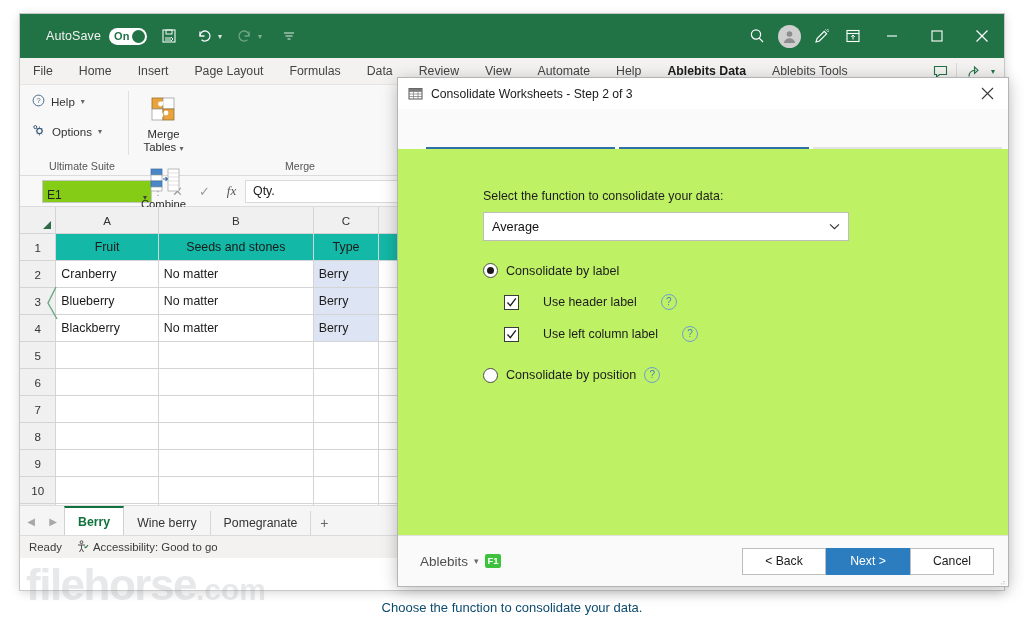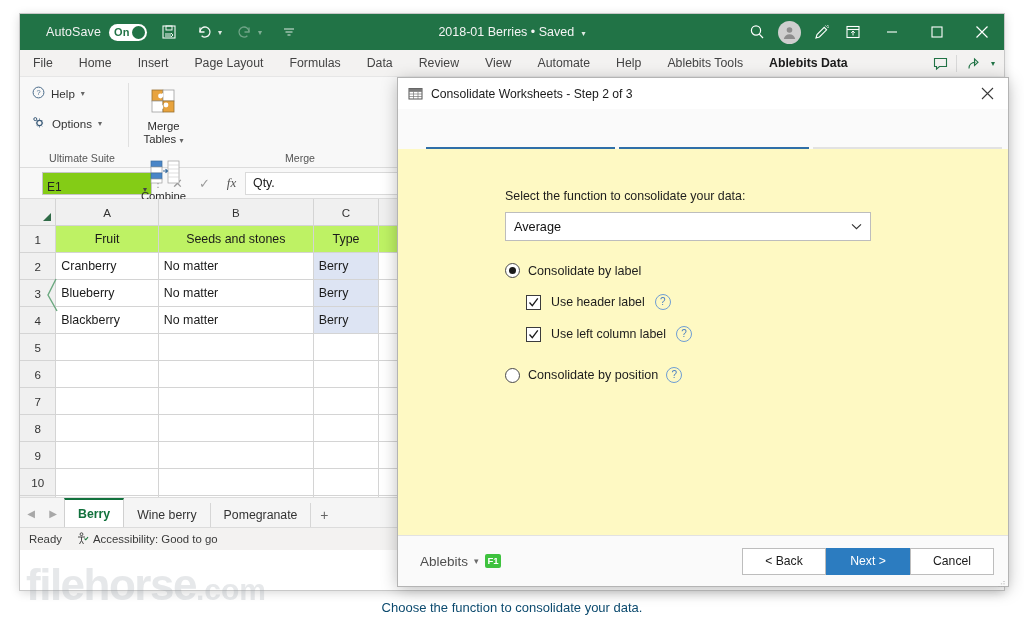--- a/index.html
+++ b/index.html
@@ -13,21 +13,21 @@
   }
   
   #excel-window{
     position:absolute;left:20px;top:14px;width:984px;height:576px;
     background:#ffffff;
     box-shadow:0 0 0 1px #c8c8c8, 0 2px 10px rgba(0,0,0,.18);
     overflow:hidden;
   }
   
   .titlebar{
-    height:36px;background:#217346;color:#fff;display:flex;align-items:center;
+    height:44px;background:#217346;color:#fff;display:flex;align-items:center;
     position:relative;
   }
   .autosave-wrap{display:flex;align-items:center;margin-left:26px;gap:8px;}
   .autosave-label{font-size:12.5px;color:#f2f2f2;letter-spacing:.1px;}
   .toggle{
     width:38px;height:17px;border-radius:9px;background:#fff;position:relative;
     display:flex;align-items:center;
   }
   .toggle .on-text{font-size:11px;color:#217346;font-weight:bold;margin-left:5px;letter-spacing:.2px;}
   .toggle .knob{
@@ -119,21 +119,21 @@
   }
   .corner{width:27px;background:#f0f0f0;position:relative;}
   .corner .tri{
     position:absolute;right:4px;bottom:4px;width:0;height:0;
     border-left:8px solid transparent;border-bottom:8px solid #2f6b47;
   }
   .rowhead{
     width:27px;background:#f0f0f0;text-align:center;color:#333;font-size:11.6px;
     border-right:1px solid #c0c0c0;
   }
-  .hdrcell{background:#bef264;font-weight:bold;color:#1a1a1a;}
+  .hdrcell{background:#14b8a6;font-weight:bold;color:#1a1a1a;}
   .hdrcell.ctr{text-align:center;}
   .bluecell{background:#dde4f3;}
   .num{text-align:right;padding-right:8px;}
   .grid-scroll-chev{
     position:absolute;right:6px;top:116px;color:#5f9e78;font-size:30px;line-height:1;
     font-family:"DejaVu Sans",sans-serif;
   }
   .dragmark{
     position:absolute;left:25px;top:78px;width:16px;height:42px;pointer-events:none;
   }
@@ -175,37 +175,37 @@
   }
   .dlg-head{
     background:#fafafa;padding:18px 0 0 22px;
   }
   .dlg-head h1{
     margin:0;font-size:17.5px;font-weight:normal;color:#1d1d1d;letter-spacing:.1px;
   }
   .steps{display:flex;margin:20px 0 0 0;padding:0 6px;gap:4px;}
   .step{flex:1;height:2px;background:#e2e2e2;}
   .step.done{background:#2f6fa8;}
-  .dlg-body{flex:1;background:#fef9c3;position:relative;padding-left:107px;padding-top:40px;}
+  .dlg-body{flex:1;background:#bef264;position:relative;padding-left:85px;padding-top:40px;}
   .field-label{font-size:12.4px;color:#1d1d1d;margin-bottom:9px;}
   .select{
     width:348px;height:27px;border:1px solid #bdbdbd;background:#fff;display:flex;
     align-items:center;padding:0 8px;font-size:12.7px;color:#111;
   }
   .select .sc{margin-left:auto;color:#333;font-size:10px;font-family:"DejaVu Sans",sans-serif;}
   .radio-row{display:flex;align-items:center;gap:8px;margin-top:22px;font-size:12.6px;color:#1d1d1d;}
   .radio{
     width:13px;height:13px;border-radius:50%;border:1px solid #4a4a4a;background:#fff;
     position:relative;flex:none;
   }
   .radio.sel::after{
     content:"";position:absolute;left:3px;top:3px;width:7px;height:7px;border-radius:50%;
     background:#1a1a1a;
   }
-  .check-row{display:flex;align-items:center;gap:10px;margin:16px 0 0 21px;font-size:12.4px;color:#1d1d1d;}
+  .check-row{display:flex;align-items:center;gap:24px;margin:16px 0 0 21px;font-size:12.4px;color:#1d1d1d;}
   .check-row:first-of-type{margin-top:17px;}
   .cbox{
     width:13px;height:13px;border:1px solid #3c3c3c;background:#fff;position:relative;flex:none;
   }
   .cbox svg{position:absolute;left:1px;top:1px;}
   .qmark{
     width:14px;height:14px;border-radius:50%;border:1px solid #6f9ed4;color:#4a7fc0;
     font-size:10px;display:flex;align-items:center;justify-content:center;
     font-family:"Liberation Sans",sans-serif;line-height:1;flex:none;
   }
@@ -280,24 +280,20 @@
       </span>
       <span class="tb-caret" style="opacity:.5">▾</span>
     </div>
 
     <span class="tb-icon" style="margin-left:14px">
       <svg width="14" height="14" viewBox="0 0 14 14">
           <path d="M2 4h10M3.5 7h7M5.5 10h3" stroke="#e8f0eb" stroke-width="1.2"></path>
         </svg>
     </span>
 
-    <div class="doc-title">
-      <span>2018-01 Berries • Saved</span>
-      <span class="tb-caret" style="margin-left:4px">▾</span>
-    </div>
 
     <div class="tb-right">
       <span class="tb-btn">
         <svg width="18" height="18" viewBox="0 0 18 18">
             <circle cx="8" cy="7.5" r="4.6" fill="none" stroke="#ffffff" stroke-width="1.2"></circle>
             <path d="M11.3 11.2L15 15" stroke="#ffffff" stroke-width="1.2"></path>
           </svg>
       </span>
       <span class="tb-btn">
         <span class="avatar">
@@ -342,22 +338,22 @@
     <span class="rtab">File</span>
     <span class="rtab">Home</span>
     <span class="rtab">Insert</span>
     <span class="rtab">Page Layout</span>
     <span class="rtab">Formulas</span>
     <span class="rtab">Data</span>
     <span class="rtab">Review</span>
     <span class="rtab">View</span>
     <span class="rtab">Automate</span>
     <span class="rtab">Help</span>
+    <span class="rtab bold">Ablebits Data</span>
     <span class="rtab">Ablebits Tools</span>
-    <span class="rtab bold">Ablebits Data</span>
     <span class="rt-right">
       <span class="ricon">
         <svg width="15" height="15" viewBox="0 0 15 15">
             <path d="M1.5 2.5h12v8h-7l-3 2.5v-2.5h-2z" fill="none" stroke="#217346" stroke-width="1.1"></path>
           </svg>
       </span>
       <span class="vsep"></span>
       <span class="ricon">
         <svg width="15" height="15" viewBox="0 0 15 15">
             <path d="M3 12.5c0-4 3-6 6.5-6.2" fill="none" stroke="#217346" stroke-width="1.1"></path>

